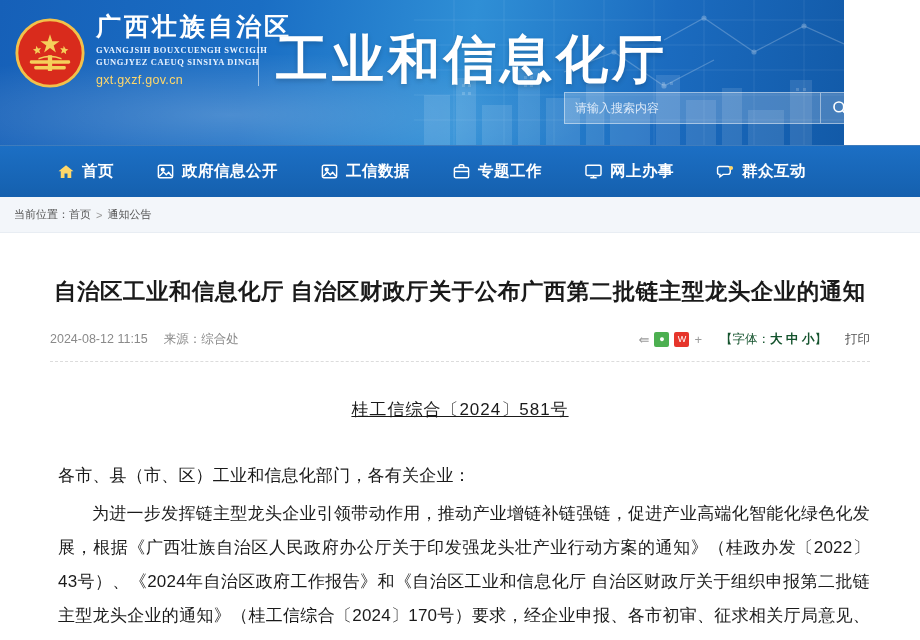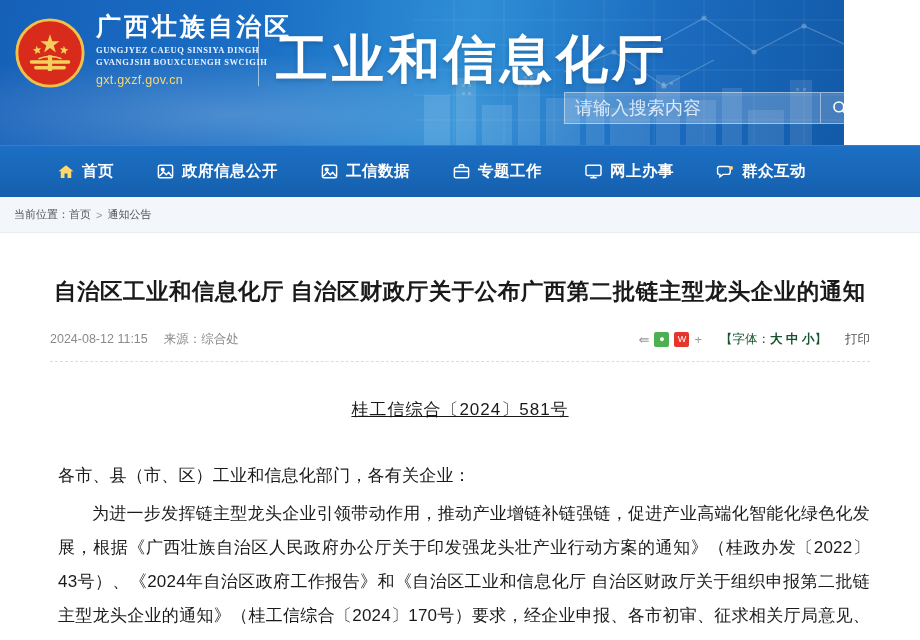--- a/index.html
+++ b/index.html
@@ -103,21 +103,21 @@
     display: flex;
     align-items: center;
   }
   .search-input {
     width: 100%;
     height: 30px;
     border: none;
     outline: none;
     background: transparent;
     color: #ffffff;
-    font-size: 18px;
+    font-size: 12px;
     padding: 0 10px;
     font-family: "Liberation Sans", sans-serif;
   }
   .search-input::placeholder { color: #dce9f8; }
   .search-btn {
     position: absolute;
     right: -40px; top: -1px;
     width: 40px; height: 32px;
     background: rgba(255,255,255,0.22);
     border: 1px solid rgba(255,255,255,0.45);
@@ -296,22 +296,22 @@
       <polygon points="69,40 71.4,44 75.5,45.1 72,47.4 72.4,51.6 69.1,49 65.2,50.6 66.8,46.6 64.2,43.2 68.4,43.6"></polygon>
       <rect x="22" y="60" width="56" height="5" rx="2"></rect>
       <rect x="28" y="68" width="44" height="5" rx="2"></rect>
       <path d="M34 57 Q50 50 66 57 L66 59 Q50 53 34 59 Z"></path>
       <rect x="47" y="53" width="6" height="22" rx="1"></rect>
     </g>
   </svg>
 
   <div class="logo-text">
     <div class="logo-cn">广西壮族自治区</div>
+    <div class="logo-py">GVANGJSIH BOUXCUENGH SWCIGIH</div>
     <div class="logo-py">GUNGJYEZ CAEUQ SINSIYA DINGH</div>
-    <div class="logo-py">GVANGJSIH BOUXCUENGH SWCIGIH</div>
     <div class="logo-url">gxt.gxzf.gov.cn</div>
   </div>
 
   <div class="hdr-divider"></div>
 
   <div class="hdr-title">工业和信息化厅</div>
 
   <div class="search-box">
     <input class="search-input" type="text" placeholder="请输入搜索内容" style="">
     <div class="search-btn">

